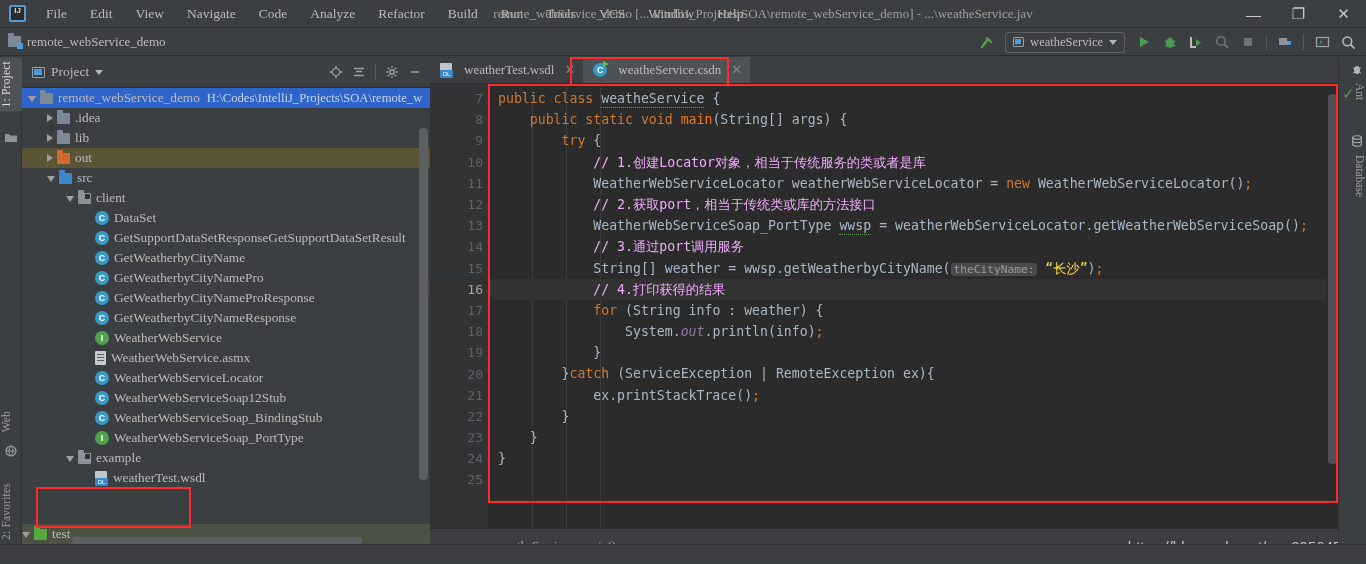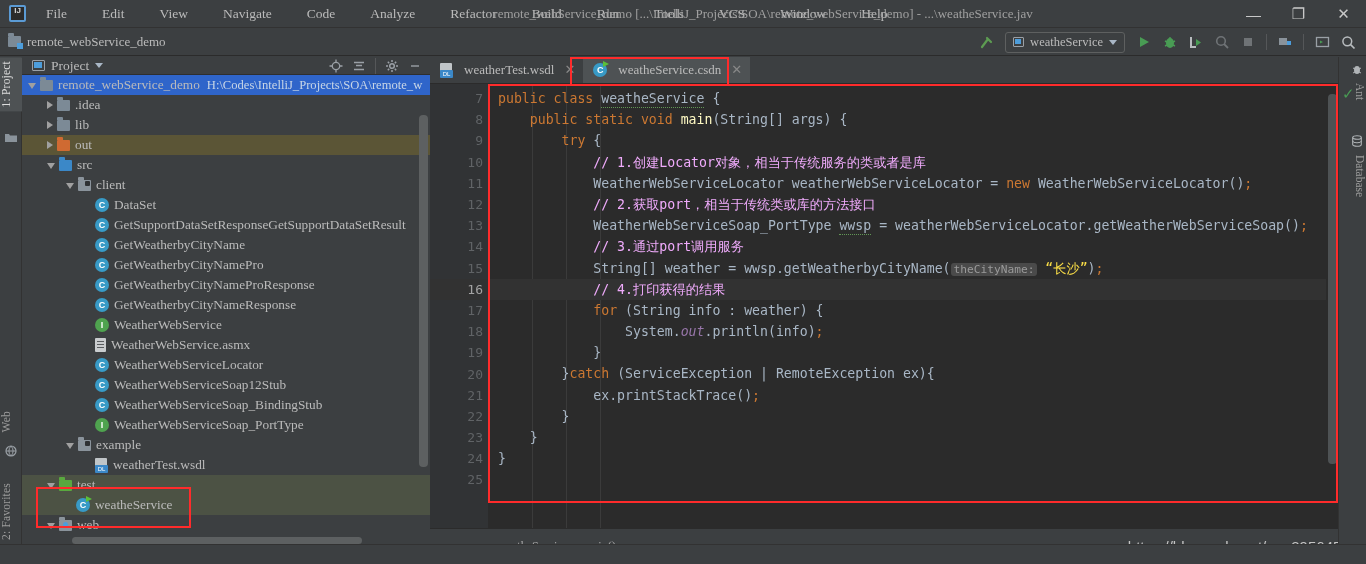--- a/index.html
+++ b/index.html
@@ -21,21 +21,21 @@
   .ij-logo {
     width: 17px; height: 17px; margin-left: 9px; margin-right: 10px;
     border: 2px solid #5b9bd5; background: #2b2b2b; border-radius: 2px;
     position: relative; flex: none;
   }
   .ij-logo::after {
     content: "IJ"; position: absolute; left: 0; top: -1px; width: 100%;
     text-align: center; font-size: 8px; color: #d8d8d8;
     font-family: "Liberation Sans", sans-serif; font-weight: bold;
   }
-  .menu { display: flex; align-items: center; gap: 15px; text-align: right; }
+  .menu { display: flex; align-items: center; gap: 3px; text-align: right; }
   .menu-item {
     color: #bbbbbb; font-size: 13.5px; padding: 3px 10px; cursor: default;
     white-space: nowrap;
   }
   .win-title {
     position: absolute; left: 0; top: 0; width: 1366px; height: 28px;
     line-height: 28px; text-align: center; color: #a0a0a0; font-size: 13px;
     pointer-events: none; padding-left: 160px;
   }
   .win-btns {
@@ -112,21 +112,21 @@
   .vtab-icon {
     position: absolute; left: 5px; width: 12px; height: 11px;
   }
 
   
   .project {
     position: absolute; left: 22px; top: 57px; width: 408px; height: 487px;
     background: #3c3f41; display: flex; flex-direction: column;
   }
   .proj-head {
-    height: 18px; display: flex; align-items: center; flex: none;
+    height: 31px; display: flex; align-items: center; flex: none;
     border-bottom: 1px solid #2e2e2e; padding: 0 4px;
   }
   .proj-title {
     display: flex; align-items: center; gap: 6px; margin-left: 6px;
     color: #bbbbbb; font-size: 13.5px;
   }
   .proj-ic {
     width: 13px; height: 11px; border: 1.5px solid #9aa0a6;
     border-radius: 1px; position: relative; flex: none;
   }
@@ -301,21 +301,21 @@
     overflow: hidden;
   }
   .cl {
     height: 21.2px; line-height: 21.2px; white-space: pre;
     color: #a9b7c6; padding-left: 10px; position: relative;
   }
   .cl.cur { background: #323232; }
   .kw   { color: #cc7832; }
   .cm   { color: #f0abfc; }
   .str  { color: #fde047; }
-  .fn   { color: #fef9c3; }
+  .fn   { color: #f97316; }
   .fld  { color: #9876aa; font-style: italic; }
   .id   { color: #a9b7c6; }
   .semi { color: #cc7832; }
   .hint {
     background: #4a4a4a; color: #9a9a9a; font-size: 11.2px;
     border-radius: 3px; padding: 0 3px;
     font-family: "DejaVu Sans Mono", monospace;
   }
   .wavy { border-bottom: 1px dotted #629755; padding-bottom: 1px; }
   .indent-guide {
@@ -618,21 +618,21 @@
           <div class="row" style="padding-left: 44px;">
             <span class="arrow open"></span>
             <span class="folder pkg"></span>
             <span>example</span>
           </div>
           <div class="row" style="padding-left: 63px;">
             <span class="arrow none"></span>
             <span class="wsdlic"></span>
             <span>weatherTest.wsdl</span>
           </div>
-          <div class="row sel-green" style="padding-left: 25px;">
+          <div class="row sel-green" style=" margin-top: 36px;">
             <span class="arrow open"></span>
             <span class="folder green"></span>
             <span>test</span>
           </div>
           <div class="row sel-green" style="padding-left: 44px;">
             <span class="arrow none"></span>
             <span class="cls run">C</span>
             <span>weatheService</span>
           </div>
           <div class="row" style="padding-left: 25px;">

